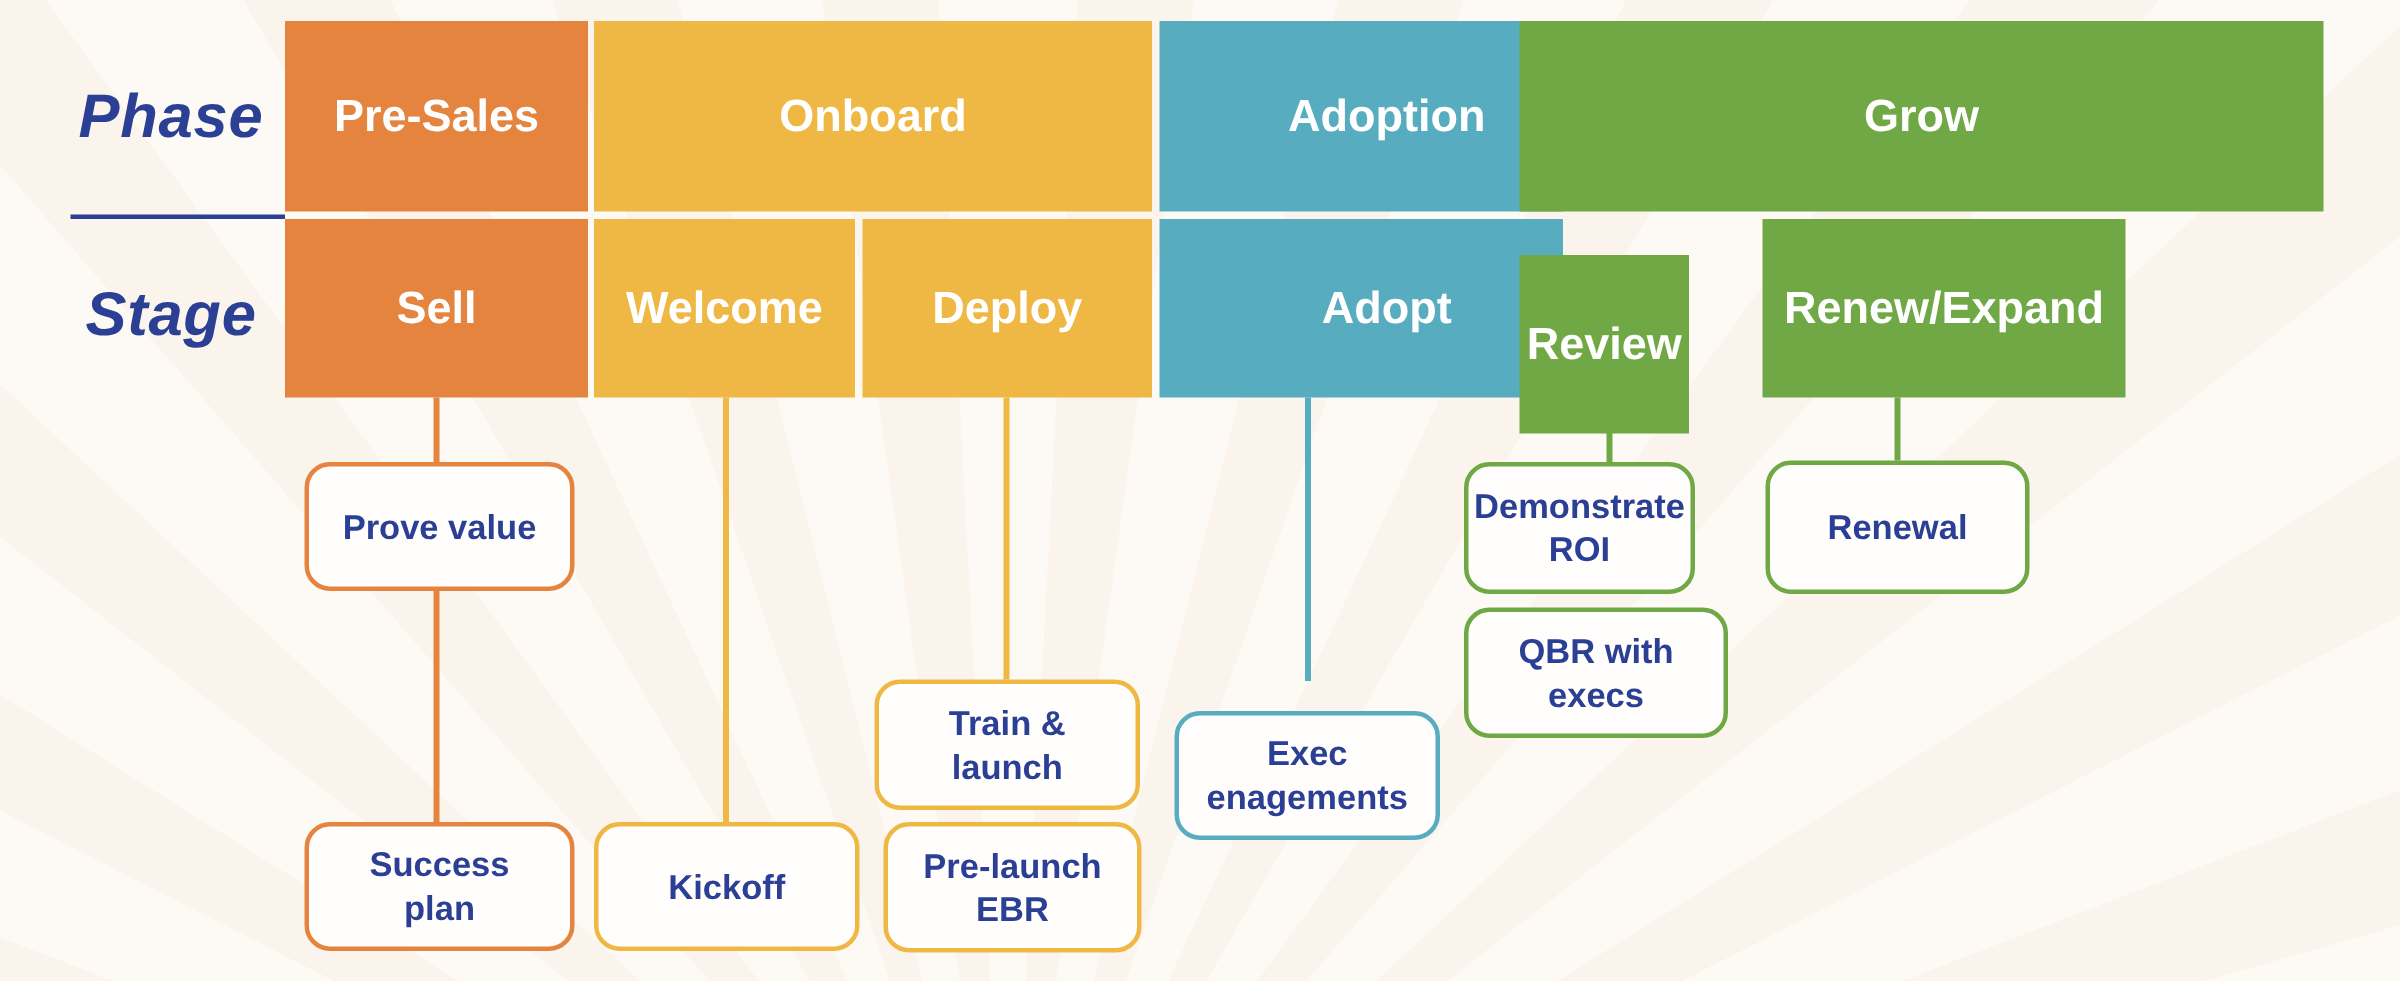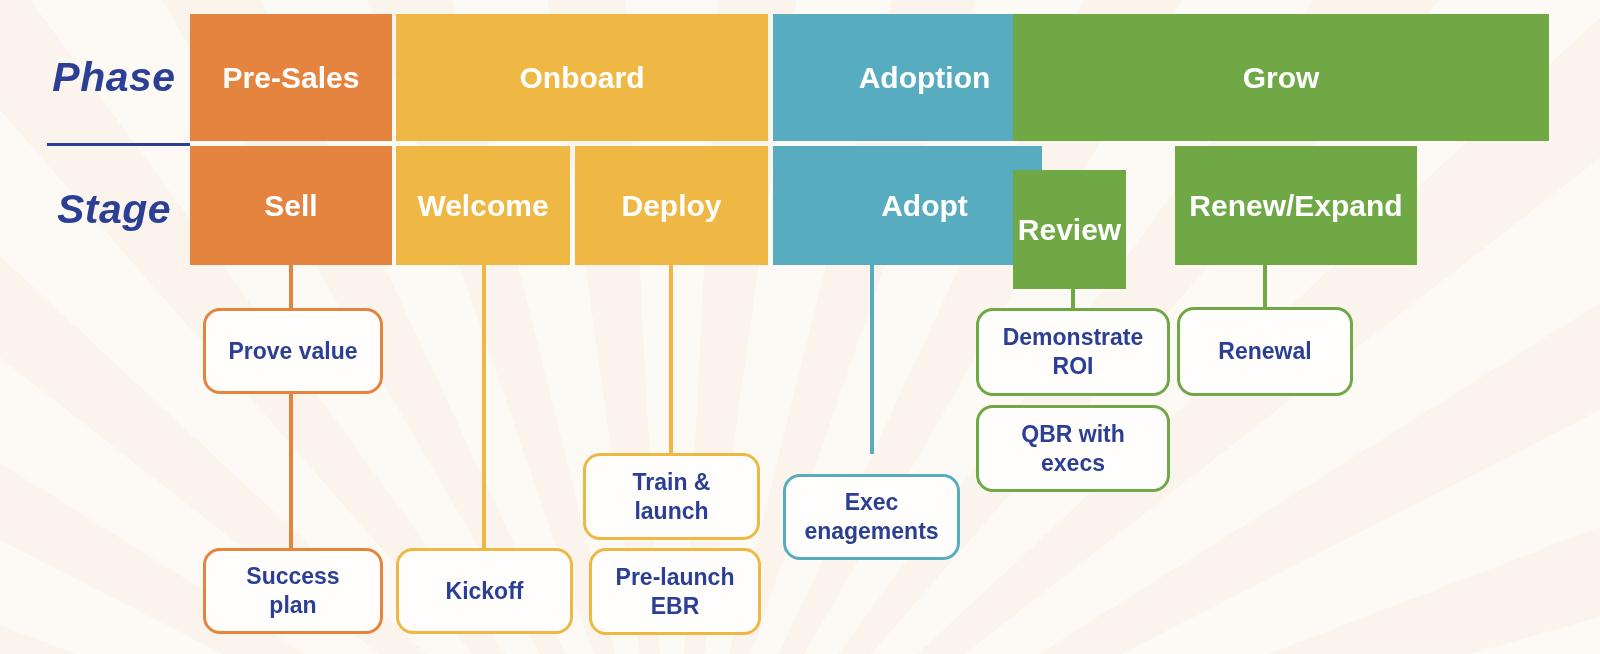--- a/index.html
+++ b/index.html
@@ -96,16 +96,16 @@
   <div class="connector cn-teal" style="left:870px;top:265px;height:189px;"></div>
   <div class="connector cn-green" style="left:1071px;top:265px;height:43px;"></div>
   <div class="connector cn-green" style="left:1263px;top:265px;height:42px;"></div>
 
   <div class="leaf bd-orange" style="left:203px;top:308px;width:180px;height:86px;">Prove value</div>
   <div class="leaf bd-orange" style="left:203px;top:548px;width:180px;height:86px;">Success plan</div>
   <div class="leaf bd-yellow" style="left:583px;top:453px;width:177px;height:87px;">Train &amp; launch</div>
   <div class="leaf bd-yellow" style="left:396px;top:548px;width:177px;height:86px;">Kickoff</div>
   <div class="leaf bd-yellow" style="left:589px;top:548px;width:172px;height:87px;">Pre-launch EBR</div>
   <div class="leaf bd-teal" style="left:783px;top:454px;width:177px;height:86px;margin-top:20px;">Exec enagements</div>
-  <div class="leaf bd-green" style="left:976px;top:308px;width:194px;height:88px;">Demonstrate ROI</div>
-  <div class="leaf bd-green" style="left:976px;top:405px;width:194px;height:87px;">QBR with execs</div>
+  <div class="leaf bd-green" style="left:976px;top:308px;width:154px;height:88px;">Demonstrate ROI</div>
+  <div class="leaf bd-green" style="left:976px;top:405px;width:176px;height:87px;">QBR with execs</div>
   <div class="leaf bd-green" style="left:1177px;top:307px;width:176px;height:89px;">Renewal</div>
 </div>
 
 </body></html>

